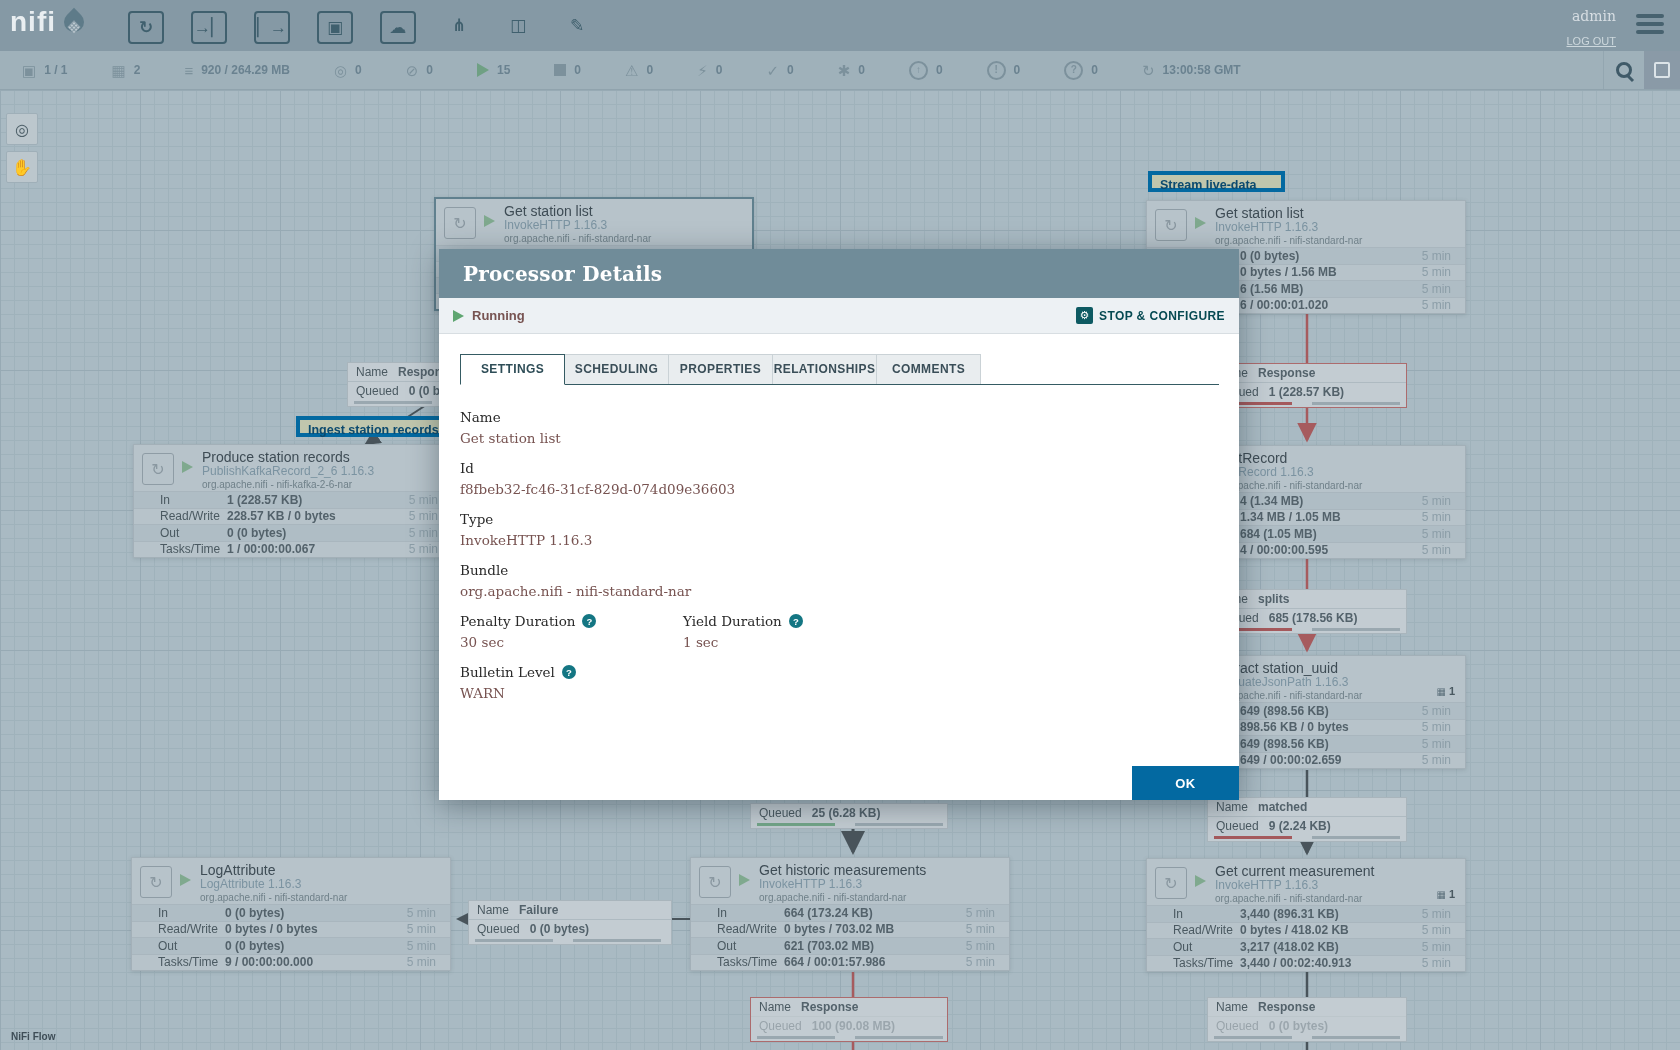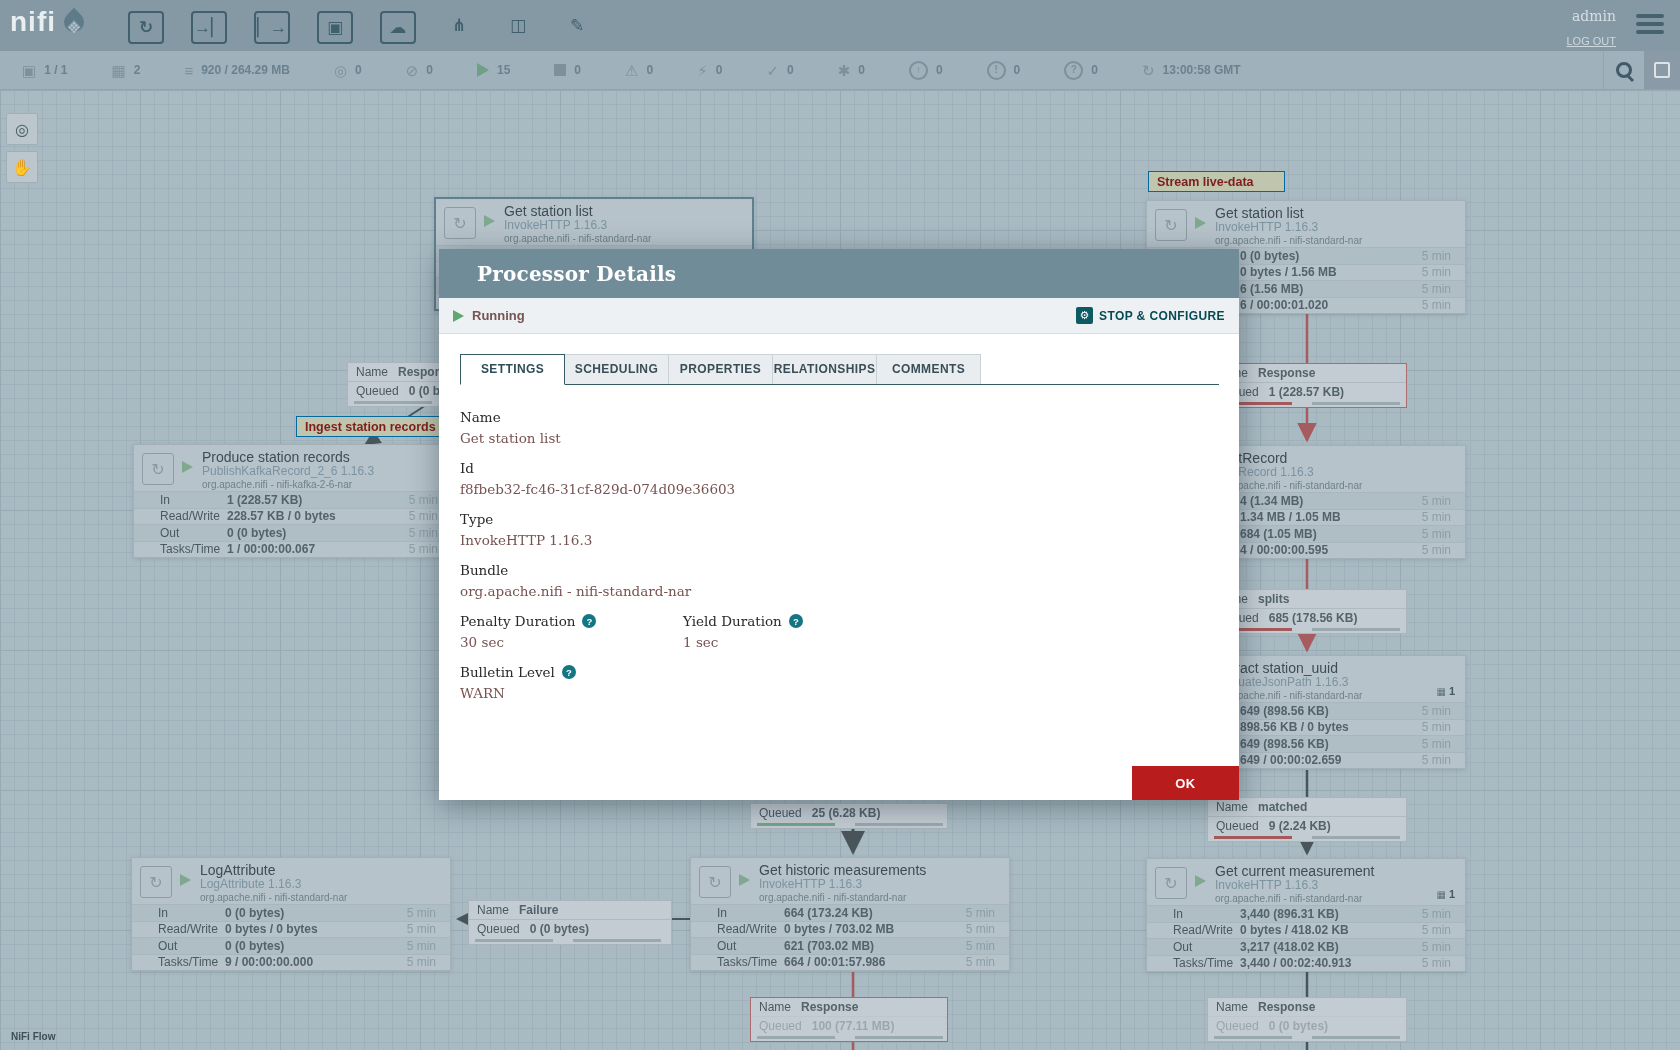--- a/index.html
+++ b/index.html
@@ -94,33 +94,33 @@
   .c-row{height:18px;display:flex;align-items:center;padding:0 8px;white-space:nowrap;overflow:hidden;}
   .c-row + .c-row{border-top:1px solid #aebac1;}
   .c-row .k{color:#4a5961;margin-right:10px;}
   .c-row .v{color:#53626b;font-weight:bold;}
   .c-row.faded{opacity:.35;}
   .c-bars{position:relative;height:6px;}
   .c-bars i{position:absolute;bottom:2px;height:3px;display:block;}
   .bar-green{background:#73a588;} .bar-red{background:#a4595c;} .bar-gray{background:#9aa8b0;}
 
   
-  .note{position:absolute;height:21px;line-height:21px;background:#c0c6ad;border:1px solid #0369a1;
-        font-size:12.5px;font-weight:bold;color:#7f1d1d;padding:0 8px;z-index:3;
+  .note{position:absolute;height:21px;line-height:21px;background:#c0c6ad;border:4px solid #0369a1;
+        font-size:12.5px;font-weight:bold;color:#0c4a6e;padding:0 8px;z-index:3;
         box-sizing:border-box;white-space:nowrap;}
 
   #breadcrumb{position:absolute;left:11px;bottom:8px;font-size:10px;font-weight:bold;
               color:#3e4d57;z-index:3;}
 
   
   #modal{position:absolute;left:439px;top:249px;width:800px;height:551px;background:#fff;
          z-index:10;box-shadow:0 6px 28px rgba(20,35,45,.4);}
   #modal-header{height:49px;background:#708c99;display:flex;align-items:center;}
   #modal-title{font-family:"DejaVu Serif",serif;font-size:20px;font-weight:bold;color:#fff;
-               margin-left:38px;letter-spacing:.2px;}
+               margin-left:24px;letter-spacing:.2px;}
   #modal-status{height:35px;background:#edf1f4;border-bottom:1px solid #d8dee2;display:flex;
                 align-items:center;padding:0 14px;}
   #run-tri{width:0;height:0;border-left:11px solid #5fa671;border-top:6px solid transparent;
            border-bottom:6px solid transparent;margin-right:8px;}
   #run-label{font-size:13px;font-weight:bold;color:#775351;}
   #stop-configure{margin-left:auto;display:flex;align-items:center;cursor:pointer;}
   #gear-box{width:17px;height:17px;background:#0e5a62;border-radius:2px;color:#fff;font-size:11px;
             display:flex;align-items:center;justify-content:center;margin-right:6px;}
   #stop-configure span.txt{font-size:12px;font-weight:bold;color:#064a52;letter-spacing:.4px;}
   #modal-body{padding:20px 20px 0 21px;}
@@ -132,21 +132,21 @@
               margin-bottom:-1px;color:#2e4d57;z-index:1;}
   #fields{margin-top:24px;font-family:"DejaVu Serif",serif;}
   .field{margin-bottom:14px;}
   .f-label{font-size:13.5px;color:#2a2a2a;display:flex;align-items:center;}
   .f-value{font-size:13.5px;color:#775351;margin-top:5px;}
   .two-col{display:flex;}
   .two-col .col1{width:223px;}
   .help{width:14px;height:14px;border-radius:50%;background:#147683;color:#fff;font-size:9.5px;
         font-weight:bold;display:inline-flex;align-items:center;justify-content:center;
         margin-left:7px;font-family:"Liberation Sans",sans-serif;}
-  #ok-button{position:absolute;right:0;bottom:0;width:107px;height:34px;background:#b91c1c;
+  #ok-button{position:absolute;right:0;bottom:0;width:107px;height:34px;background:#0369a1;
              color:#fff;font-size:13px;font-weight:bold;letter-spacing:.5px;border:none;
              display:flex;align-items:center;justify-content:center;cursor:pointer;}
 </style>
 </head>
 <body>
 
 <div id="app-header">
   <div id="logo">
     <span class="word">nifi</span>
     <span class="drop">
@@ -622,21 +622,21 @@
         <i class="bar-gray" style="left: 104px; width: 88px;"></i>
       </div>
     </div>
     <div class="conn red" style="left: 750px; top: 997px; width: 198px;">
       <div class="c-row">
         <span class="k">Name</span>
         <span class="v">Response</span>
       </div>
       <div class="c-row faded">
         <span class="k">Queued</span>
-        <span class="v">100 (77.11 MB)</span>
+        <span class="v">100 (90.08 MB)</span>
       </div>
       <div class="c-bars">
         <i class="bar-gray" style="left: 6px; width: 78px;"></i>
         <i class="bar-gray" style="left: 104px; width: 88px;"></i>
       </div>
     </div>
     <div class="conn" style="left: 468px; top: 900px; width: 204px;">
       <div class="c-row">
         <span class="k">Name</span>
         <span class="v">Failure</span>

